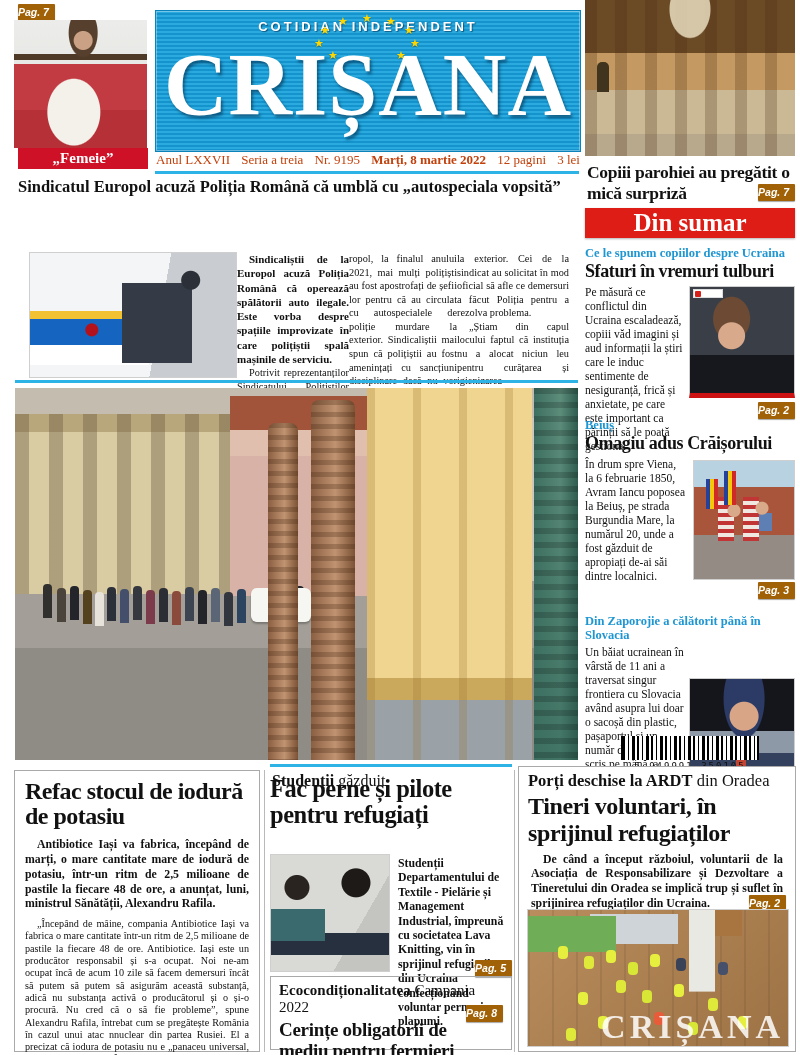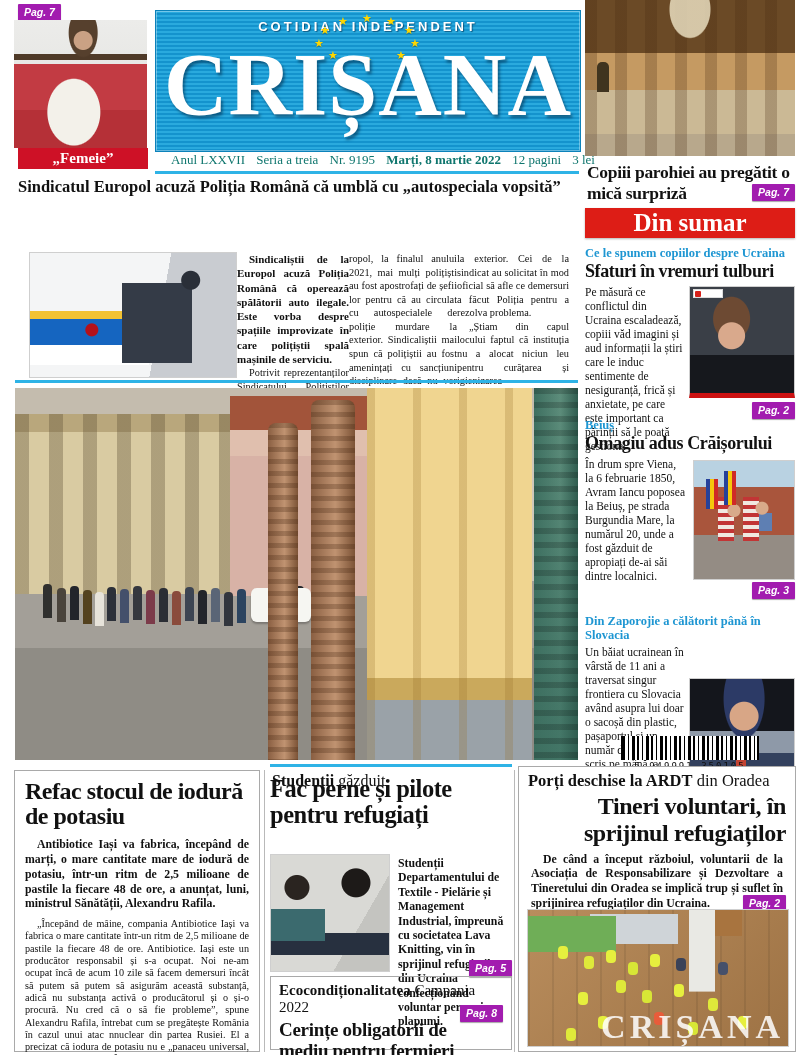--- a/index.html
+++ b/index.html
@@ -1,39 +1,39 @@
 <!DOCTYPE html>
 <html><head>
 <meta charset="utf-8">
 <style>
   html,body{margin:0;padding:0;background:#ffffff;}
   .page{position:relative;width:800px;height:1055px;background:#fff;overflow:hidden;
         font-family:"Liberation Serif",serif;color:#111;}
   .abs{position:absolute;}
 
   
-  .pag-tag{display:inline-block;background:#a21caf;color:#fff;
+  .pag-tag{display:inline-block;background:#a16207;color:#fff;
            font:italic 700 10.5px/1.25 "Liberation Sans",sans-serif;
-           padding:2px 6px 2px 6px;border-radius:1px;box-shadow:0 1px 1px rgba(0,0,0,.35);}
+           padding:2px 6px 2px 0;border-radius:1px;box-shadow:0 1px 1px rgba(0,0,0,.35);}
   .cyan-rule{background:#2eb3e6;height:3px;}
   .vdiv{width:1px;background:#b9b9b9;}
 
   
   .masthead{left:155px;top:10px;width:424px;height:140px;
      background:repeating-linear-gradient(180deg,#2aaade 0 2px,#1493cd 2px 4px);
      border:1px solid #0c82ba;box-shadow:inset 0 0 0 1px rgba(255,255,255,.35);}
   .tagline{position:absolute;left:0;right:0;top:9px;text-align:center;color:#fff;
      font:700 13px/1 "Liberation Sans",sans-serif;letter-spacing:3px;text-shadow:1px 1px 1px rgba(0,40,70,.6);}
   .mast-title{position:absolute;left:0;right:0;top:26px;text-align:center;color:#fff;
      font:700 88px/1.1 "Liberation Serif",serif;letter-spacing:1px;
      text-shadow:2px 3px 3px rgba(0,40,70,.55);}
   .star{position:absolute;color:#ffd700;font-size:11px;line-height:1;text-shadow:0 1px 1px rgba(0,0,0,.3);}
   .star::before{content:"★";}
-  .dateline{left:171px;top:152px;width:424px;display:flex;justify-content:space-between;
-     font:13px/1.2 "Liberation Serif",serif;color:#0f766e;}
+  .dateline{left:156px;top:152px;width:424px;display:flex;justify-content:space-between;
+     font:13px/1.2 "Liberation Serif",serif;color:#c2410c;}
   .dateline .bold{font-weight:700;}
 
   
   .tag-topleft{left:18px;top:4px;}
   .woman-photo{left:14px;top:20px;width:133px;height:128px;
      background:
        radial-gradient(circle at 52% 16%,#caa184 0 9px,transparent 10px),
        radial-gradient(ellipse at 52% 10%,#56402d 0 14px,transparent 15px),
        linear-gradient(180deg,transparent 0 34px,#4f3a28 34px 40px,transparent 40px) ,
        radial-gradient(ellipse at 45% 72%,#f3f1ea 0 26px,transparent 27px),
@@ -173,21 +173,21 @@
   .eco-box{position:absolute;left:0;top:212px;width:242px;height:74px;box-sizing:border-box;
      border:1px solid #a9a9a9;padding:5px 8px;}
   .eco-kicker{font:15px/1.15 "Liberation Serif",serif;margin:0;}
   .eco-kicker b{font-weight:700;}
   .eco-headline{font:700 19px/1.12 "Liberation Serif",serif;margin:2px 0 0 0;width:178px;letter-spacing:-0.3px;}
   .eco-pag{position:absolute;right:8px;top:28px;}
 
   .vol-box{left:518px;top:766px;width:278px;height:286px;box-sizing:border-box;padding:5px 9px;}
   .vol-kicker{font:16.5px/1.15 "Liberation Serif",serif;margin:0;}
   .vol-kicker b{font-weight:700;}
-  .vol-headline{font:700 24px/1.12 "Liberation Serif",serif;letter-spacing:-0.4px;margin:2px 0 5px 0;text-align:right;}
+  .vol-headline{font:700 24px/1.12 "Liberation Serif",serif;letter-spacing:-0.4px;margin:2px 0 5px 0;}
   .vol-lead{font:700 11.8px/1.25 "Liberation Serif",serif;text-align:justify;margin:3px;text-indent:12px;}
   .vol-pag{position:absolute;right:9px;top:128px;}
   .volunteers-photo{position:absolute;left:8px;top:142px;width:260px;height:136px;border:1px solid #cfcfcf;overflow:hidden;
      background:
        linear-gradient(90deg,transparent 0 62%,#e9e9e4 62% 72%,transparent 72%) 0 0/100% 60% no-repeat,
        linear-gradient(180deg,#6fae57 0 36px,transparent 36px) 0 6px/34% 100% no-repeat,
        linear-gradient(180deg,#cfd4d8 0 30px,transparent 30px) 36% 4px/34% 100% no-repeat,
        linear-gradient(180deg,#a8743f 0 26px,transparent 26px) 78% 30%/20% 100% no-repeat,
        repeating-linear-gradient(90deg,rgba(0,0,0,.08) 0 2px,transparent 2px 24px),
        linear-gradient(135deg,#b98d5d,#9d7244);}

